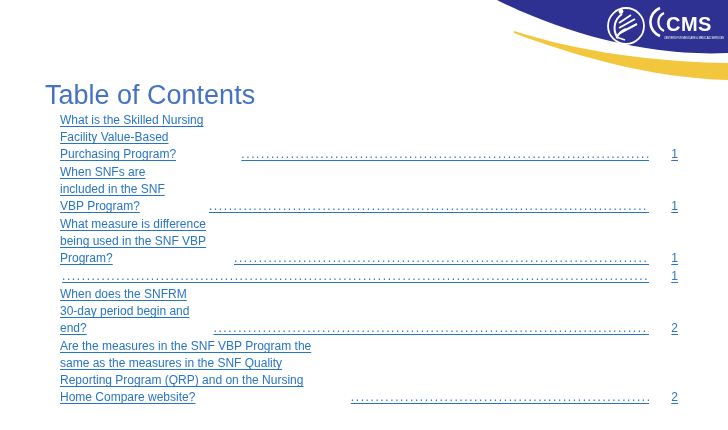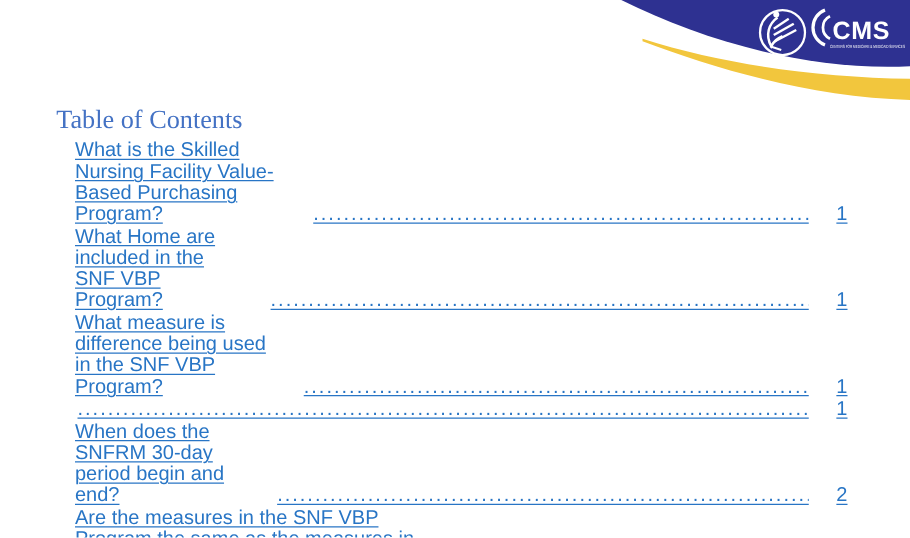--- a/index.html
+++ b/index.html
@@ -6,27 +6,27 @@
   * { box-sizing:border-box; }
   html,body { margin:0; padding:0; }
   body {
     width:728px; height:430px; position:relative; overflow:hidden;
     background:#ffffff; font-family:"Liberation Sans", sans-serif;
   }
   .banner { position:absolute; top:0; left:0; width:728px; height:95px; pointer-events:none; }
   .cms-wordmark { font-family:"Liberation Sans", sans-serif; font-weight:bold; }
   .toc { position:absolute; left:45px; top:84px; width:633px; }
   .toc-title {
-    margin:0 0 6px 0; font-size:21px; font-weight:400;
-    color:var(--heading); line-height:22px;font-family:Liberation Serif, serif;
+    margin:0 0 6px 0; font-size:27px; font-weight:400;
+    color:var(--heading); line-height:22px;
   }
   .toc-list { margin-left:15px; }
   .toc-row {
     display:flex; align-items:flex-end;
-    color:var(--link); font-size:16px; line-height:17px;
+    color:var(--link); font-size:12px; line-height:17px;
     margin-bottom:1px; cursor:pointer; text-decoration:none;gap:20px;
   }
   .toc-row .t, .toc-row .pg, .toc-row .dots {
     text-decoration:underline; text-decoration-thickness:1px; text-underline-offset:2px;
   }
   .toc-row .dots {
     flex:1 1 auto; min-width:8px; overflow:hidden; white-space:nowrap;
   }
   .toc-row .dots::after {
     content:"...................................................................................................................................................................................................";
@@ -63,21 +63,21 @@
 
 <div class="toc">
   <h1 class="toc-title">Table of Contents</h1>
   <div class="toc-list">
       <a class="toc-row" href="#">
     <span class="t">What is the Skilled Nursing Facility Value-Based Purchasing Program?</span>
     <span class="dots"></span>
     <span class="pg">1</span>
   </a>
       <a class="toc-row" href="#">
-    <span class="t">What Home are included in the SNF VBP Program?</span>
+    <span class="t">When SNFs are included in the SNF VBP Program?</span>
     <span class="dots"></span>
     <span class="pg">1</span>
   </a>
       <a class="toc-row" href="#">
     <span class="t">What measure is difference being used in the SNF VBP Program?</span>
     <span class="dots"></span>
     <span class="pg">1</span>
   </a>
       <a class="toc-row" href="#">
     <span class="dots"></span>

